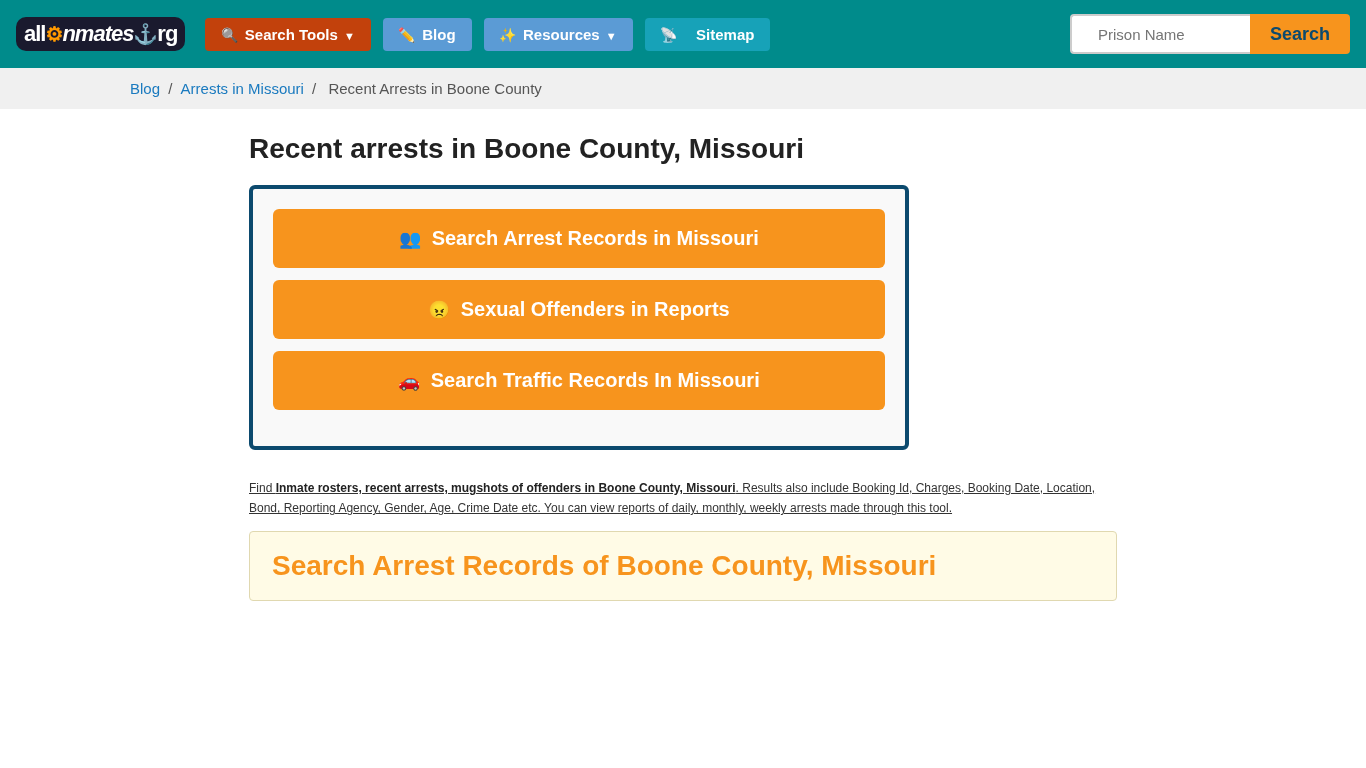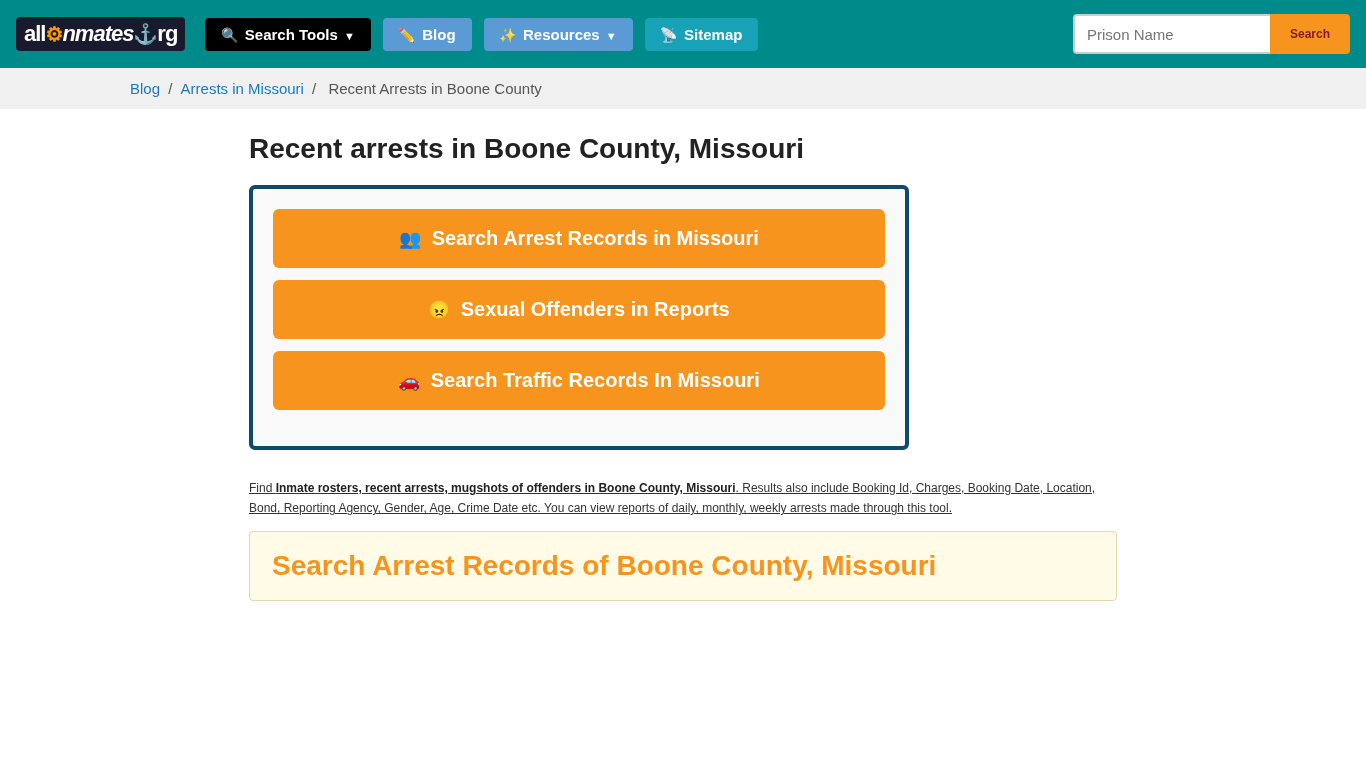--- a/index.html
+++ b/index.html
@@ -14,34 +14,34 @@
       height: 68px;
       gap: 12px;
     }
     .logo-area {
       display: flex;
       align-items: center;
       margin-right: 8px;
     }
     .logo-box {
       background: #1a1a2e;
-      border-radius: 4px;
+      border-radius: 10px;
       padding: 4px 8px;
       display: flex;
       align-items: center;
     }
     .logo-text {
       color: #fff;
       font-size: 22px;
       font-weight: bold;
       letter-spacing: -1px;
     }
 
     .nav-btn {
-      background: #000000;
+      background: #c2410c;
       color: #fff;
       border: none;
       border-radius: 4px;
       padding: 8px 16px;
       font-size: 15px;
       font-weight: 600;
       cursor: pointer;
       display: flex;
       align-items: center;
       gap: 6px;
@@ -65,48 +65,48 @@
       background: #17a2b8;
       color: #fff;
       border: none;
       border-radius: 4px;
       padding: 8px 16px;
       font-size: 15px;
       font-weight: 600;
       cursor: pointer;
       display: flex;
       align-items: center;
-      gap: 6px;
+      gap: 18px;
       white-space: nowrap;
     }
 
     .header-spacer { flex: 1; }
 
     .search-bar {
       display: flex;
       align-items: center;
       gap: 0;
     }
     .search-input {
-      padding: 8px 12px;
+      padding: 8px 26px;
       font-size: 15px;
       border: 2px solid #ccc;
       border-right: none;
       border-radius: 4px 0 0 4px;
-      width: 197px;
+      width: 180px;
       height: 40px;
       outline: none;
     }
     .search-btn {
       background: #f7941d;
-      color: #7f1d1d;
+      color: #0c4a6e;
       border: none;
       border-radius: 0 4px 4px 0;
       padding: 0 20px;
-      font-size: 12px;
+      font-size: 18px;
       font-weight: 700;
       cursor: pointer;
       height: 40px;
     }
 
     
     .breadcrumb-bar {
       background: #f0f0f0;
       padding: 12px 130px;
       font-size: 15px;

